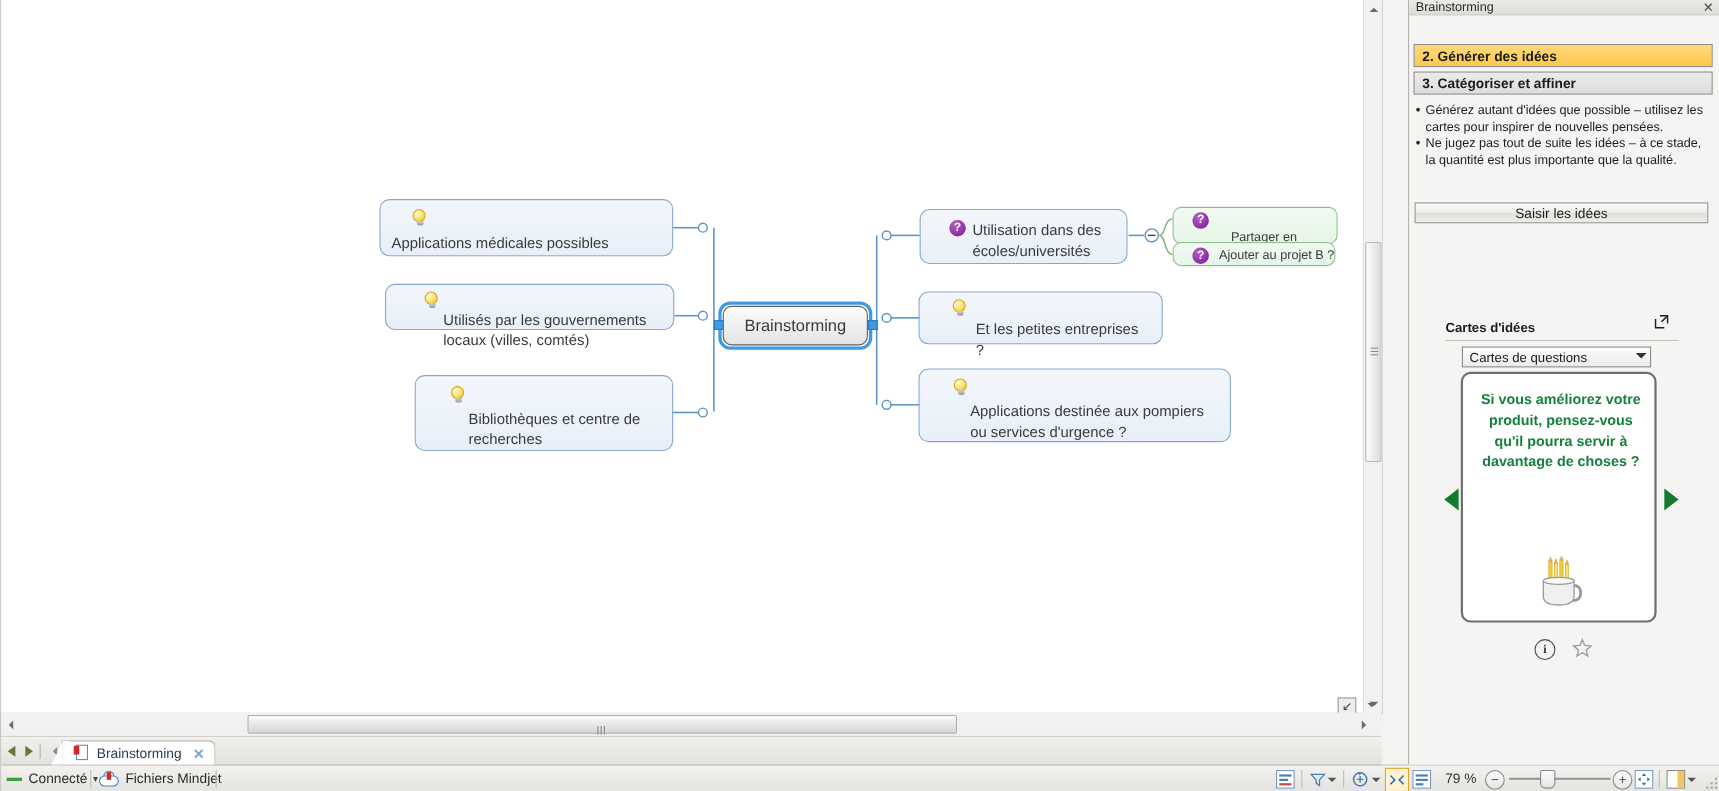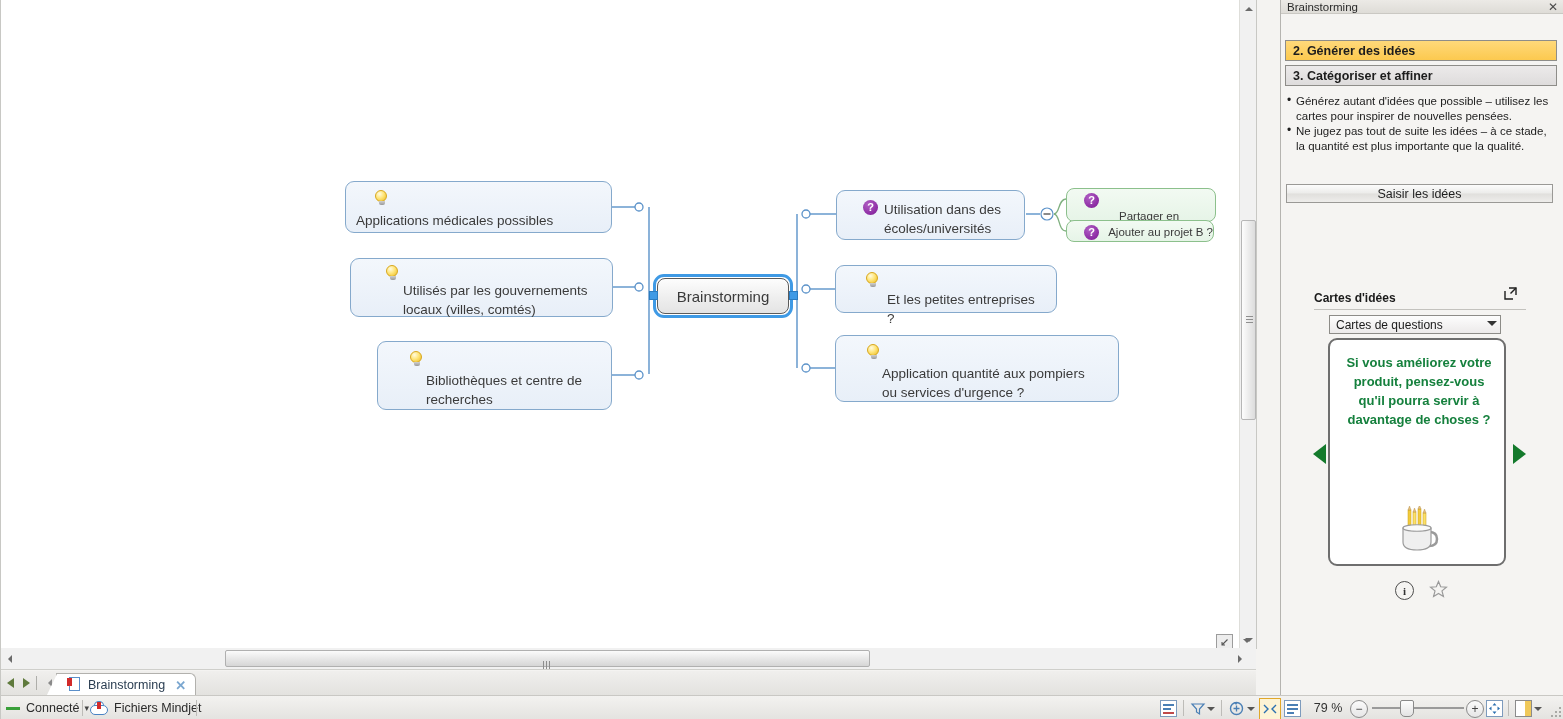--- a/index.html
+++ b/index.html
@@ -382,21 +382,21 @@
       </svg>
 
       <div class="topic" style="left:345px; top:181px; width:267px; height:52px;">
         <span class="bulb" style="left:28px;top:8px;">
           <span class="glass"></span>
             <span class="base"></span>
         </span>
         <span class="tx" style="margin-top:25px;">Applications médicales possibles</span>
       </div>
 
-      <div class="topic" style="left:350px; top:258px; width:263px; height:59px;">
+      <div class="topic" style="left:350px; top:258px; width:263px; height:42px;">
         <span class="bulb" style="left:34px;top:6px;">
           <span class="glass"></span>
             <span class="base"></span>
         </span>
         <span class="tx" style="margin-top:18px; margin-left:42px; width:185px;">Utilisés par les gouvernements locaux (villes, comtés)</span>
       </div>
 
       <div class="topic" style="left:377px; top:341px; width:235px; height:69px;">
         <span class="bulb" style="left:31px;top:9px;">
           <span class="glass"></span>
@@ -423,21 +423,21 @@
             <span class="base"></span>
         </span>
         <span class="tx" style="margin-top:20px; margin-left:41px;">Et les petites entreprises ?</span>
       </div>
 
       <div class="topic" style="left:835px; top:335px; width:284px; height:67px;">
         <span class="bulb" style="left:30px;top:8px;">
           <span class="glass"></span>
             <span class="base"></span>
         </span>
-        <span class="tx" style="margin-top:24px; margin-left:36px; width:215px;">Application quantité aux pompiers ou services d'urgence ?</span>
+        <span class="tx" style="margin-top:24px; margin-left:36px; width:215px;">Applications destinée aux pompiers ou services d'urgence ?</span>
       </div>
 
       <div class="topic green" style="left:1066px; top:188px; width:150px; height:22px; padding:16px;">
         <span class="qmark" style="left:17px;top:4px;"></span>
         <span class="tx" style="margin-left:36px; line-height:22px; font-size:11.5px;">Partager en modules</span>
       </div>
       <div class="topic green" style="left:1066px; top:220px; width:148px; height:22px; padding:0;">
         <span class="qmark" style="left:17px;top:4px;"></span>
         <span class="tx" style="margin-left:36px; line-height:22px; font-size:11.5px;text-align:right;">Ajouter au projet B ?</span>
       </div>

